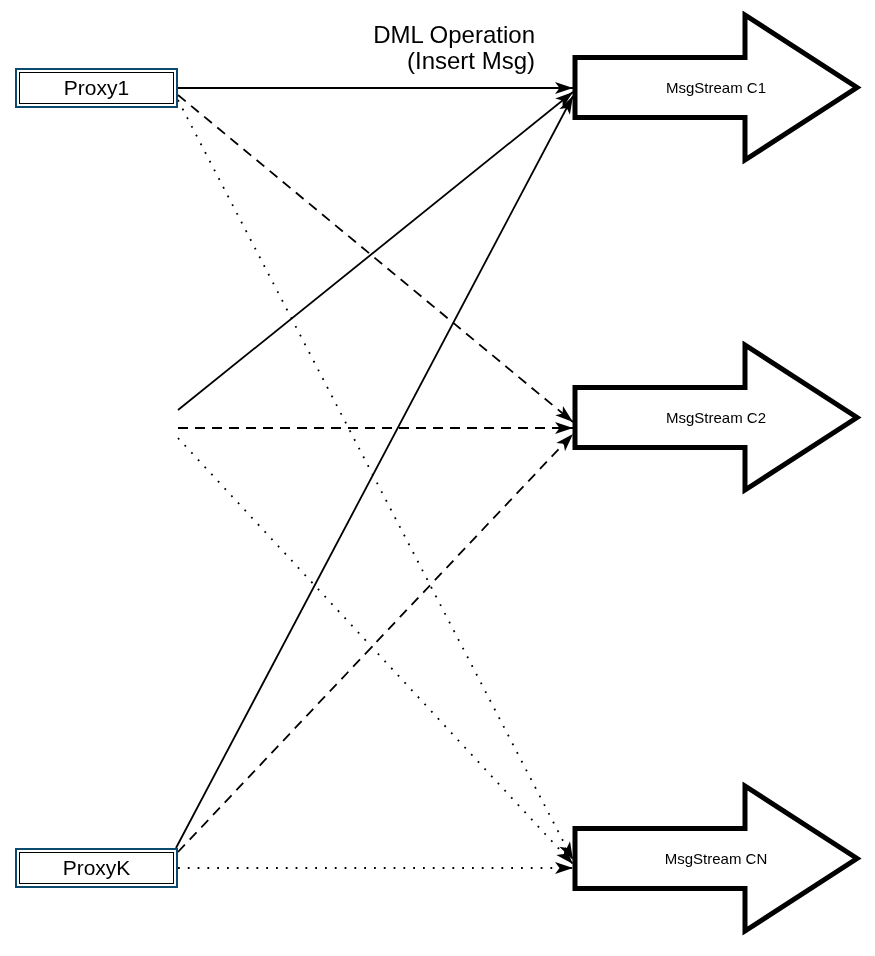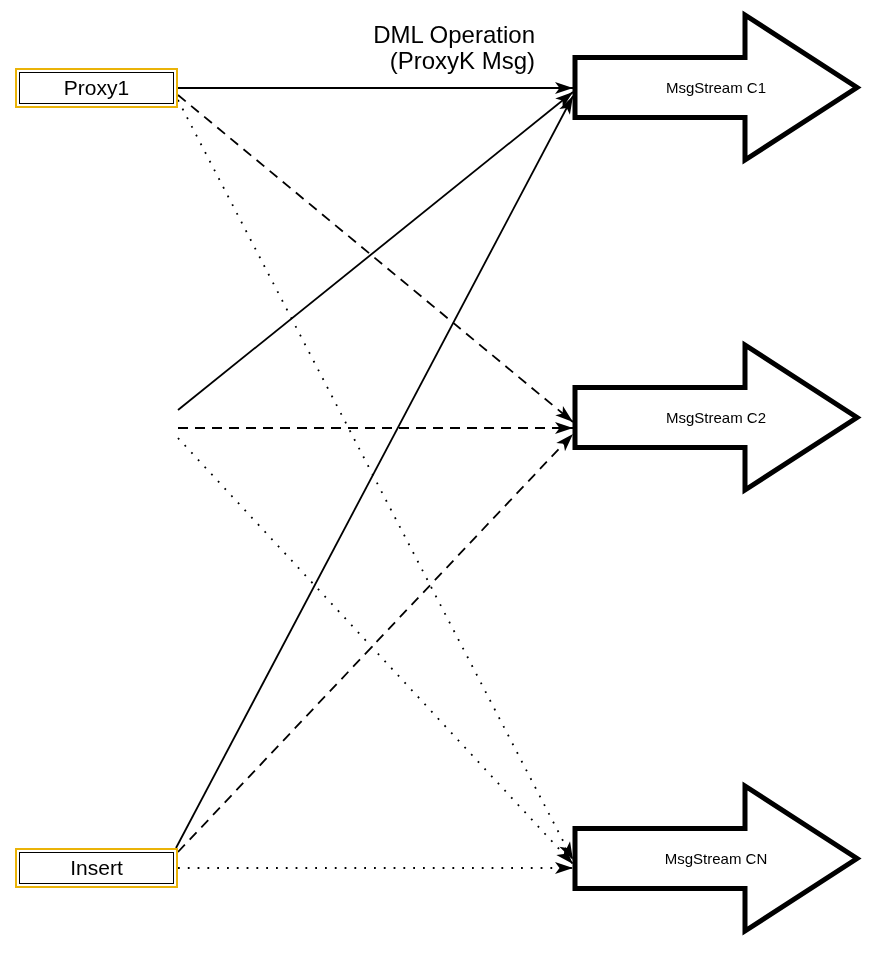--- a/index.html
+++ b/index.html
@@ -38,21 +38,21 @@
     line-height: 26px;
     white-space: nowrap;
   }
 
   .proxy {
     position: absolute;
     left: 15px;
     width: 163px;
     height: 40px;
     box-sizing: border-box;
-    border: 2px solid #eab308;
+    border: 2px solid #0c4a6e;
     background: #ffffff;
     padding: 2px;
   }
   .proxy-inner {
     width: 100%;
     height: 100%;
     box-sizing: border-box;
     border: 1.5px solid #000000;
     display: flex;
     align-items: center;
@@ -111,28 +111,28 @@
     <line class="edge dashed" x1="178" y1="428" x2="573" y2="428" marker-end="url(#arrowhead)"></line>
     <line class="edge dashed" x1="178" y1="852" x2="573" y2="434" marker-end="url(#arrowhead)"></line>
 
     <line class="edge dotted" x1="178" y1="100" x2="573" y2="860" marker-end="url(#arrowhead)"></line>
     <line class="edge dotted" x1="178" y1="438" x2="573" y2="864" marker-end="url(#arrowhead)"></line>
     <line class="edge dotted" x1="178" y1="868" x2="573" y2="868" marker-end="url(#arrowhead)"></line>
   </svg>
 
   <div class="annotation">
     <div>DML Operation</div>
-    <div>(ProxyK Msg)</div>
+    <div>(Insert Msg)</div>
   </div>
 
   <div class="proxy" style="top:68px">
     <div class="proxy-inner">Proxy1</div>
   </div>
   <div class="proxy" style="top:848px">
-    <div class="proxy-inner">Insert</div>
+    <div class="proxy-inner">ProxyK</div>
   </div>
 
   <div class="stream" style="top:10px">
     <svg viewBox="0 0 292 155">
       <polygon class="stream-poly" points="5,47.5 175,47.5 175,5 287,77.5 175,150 175,107.5 5,107.5"></polygon>
     </svg>
     <div class="stream-label">MsgStream C1</div>
   </div>
 
   <div class="stream" style="top:340px">

